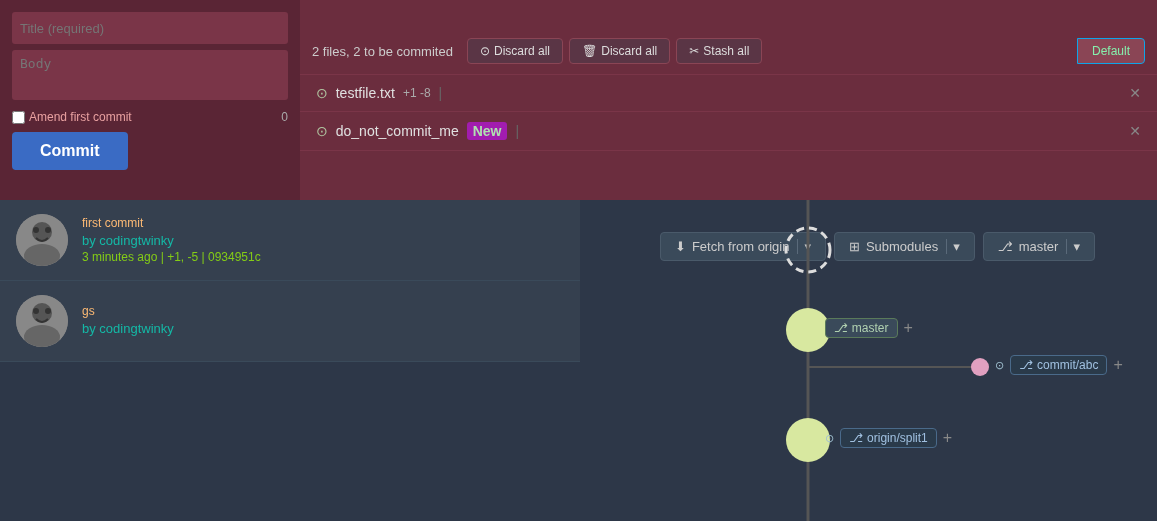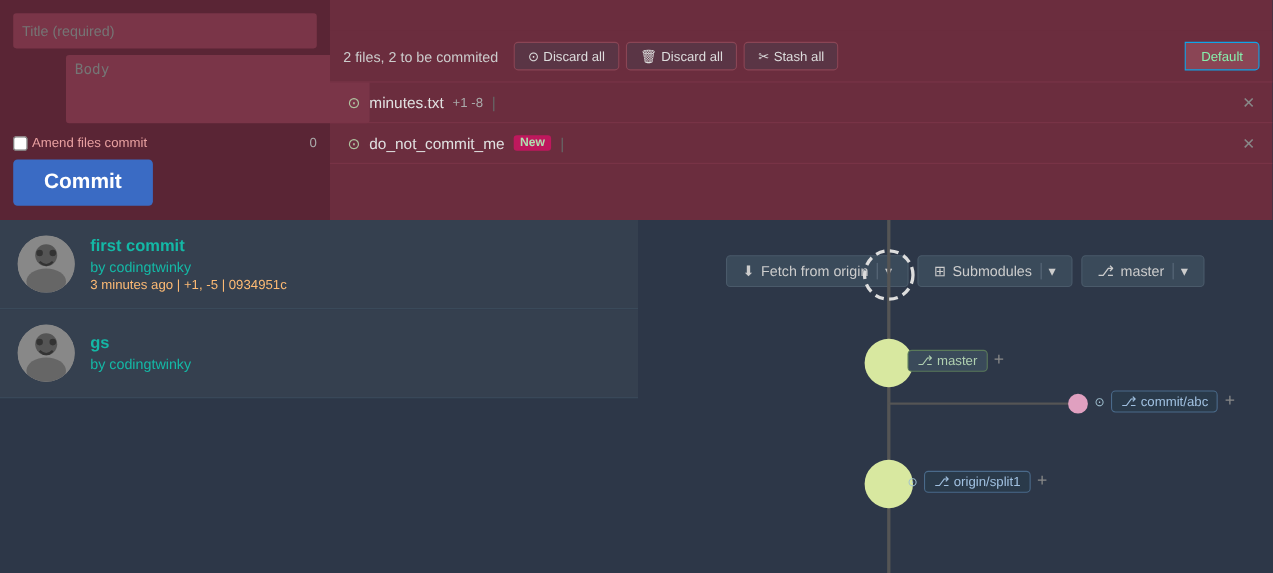--- a/index.html
+++ b/index.html
@@ -41,23 +41,22 @@
       font-size: 13px;
       outline: none;
       margin-bottom: 6px;
     }
 
     .commit-form input[type="text"] {
       height: 32px;
     }
 
     .commit-form textarea {
-      height: 62px;
+      height: 50px;
       resize: none;
-      margin-left: 48px;
     }
 
     .amend-row {
       display: flex;
       align-items: center;
       justify-content: space-between;
       margin-bottom: 8px;
       font-size: 12px;
     }
 
@@ -73,21 +72,21 @@
       color: #aaa;
       font-size: 12px;
     }
 
     .commit-btn {
       background: #3a6bc4;
       color: white;
       border: none;
       border-radius: 4px;
       padding: 10px 28px;
-      font-size: 19px;
+      font-size: 16px;
       font-weight: 600;
       cursor: pointer;
       width: auto;
     }
 
     
     .files-panel {
       flex: 1;
       padding: 0;
       overflow: hidden;
@@ -162,25 +161,25 @@
       color: #e0e0e0;
       font-weight: 500;
     }
 
     .file-row .file-badge {
       color: #aaa;
       font-size: 12px;
     }
 
     .file-row .new-badge {
-      background: #be185d;
+      background: #a21caf;
       color: #b0e0b0;
       padding: 1px 6px;
       border-radius: 3px;
-      font-size: 11px;
+      font-size: 14px;
       font-weight: 600;
     }
 
     .file-row .sep {
       color: #666;
     }
 
     .file-row .close-icon {
       color: #888;
       margin-left: auto;
@@ -220,35 +219,35 @@
       background: #888;
       flex-shrink: 0;
       overflow: hidden;
       display: flex;
       align-items: center;
       justify-content: center;
       font-size: 28px;
     }
 
     .commit-info .commit-title {
-      font-size: 15px;
-      font-weight: 700;
-      color: #14b8a6;
+      font-size: 12px;
+      font-weight: 400;
+      color: #fdba74;
       margin-bottom: 3px;
     }
 
     .commit-info .commit-author {
       color: #14b8a6;
       font-size: 13px;
       margin-bottom: 2px;
     }
 
     .commit-info .commit-meta {
       font-size: 12px;
-      color: #fdba74;
+      color: #84cc16;
     }
 
     
     .graph-area {
       flex: 1;
       position: relative;
       overflow: hidden;
     }
 
     
@@ -311,21 +310,21 @@
 <body>
 
 <div class="top-panel">
 
   <div class="commit-form">
     <input type="text" placeholder="Title (required)" style="">
     <textarea placeholder="Body" style=""></textarea>
     <div class="amend-row">
       <label>
         <input type="checkbox" style="">
-        <span>Amend files commit</span>
+        <span>Amend first commit</span>
       </label>
       <span class="count">0</span>
     </div>
     <button class="commit-btn">Commit</button>
   </div>
 
   <div class="files-panel">
     <div class="files-toolbar">
       <span class="files-count">2 files, 2 to be commited</span>
       <button class="toolbar-btn">
@@ -340,21 +339,21 @@
         <span>✂</span>
         <span>Stash all</span>
       </button>
       <div class="view-btns">
         <button class="view-btn active">Default</button>
       </div>
     </div>
 
     <div class="file-row">
       <span class="file-icon">⊙</span>
-      <span class="file-name">minutes.txt</span>
+      <span class="file-name">testfile.txt</span>
       <span class="file-badge">+1 -8</span>
       <span class="sep">|</span>
       <span class="close-icon">✕</span>
     </div>
     <div class="file-row">
       <span class="file-icon">⊙</span>
       <span class="file-name">do_not_commit_me</span>
       <span class="new-badge">New</span>
       <span class="sep">|</span>
       <span class="close-icon">✕</span>

